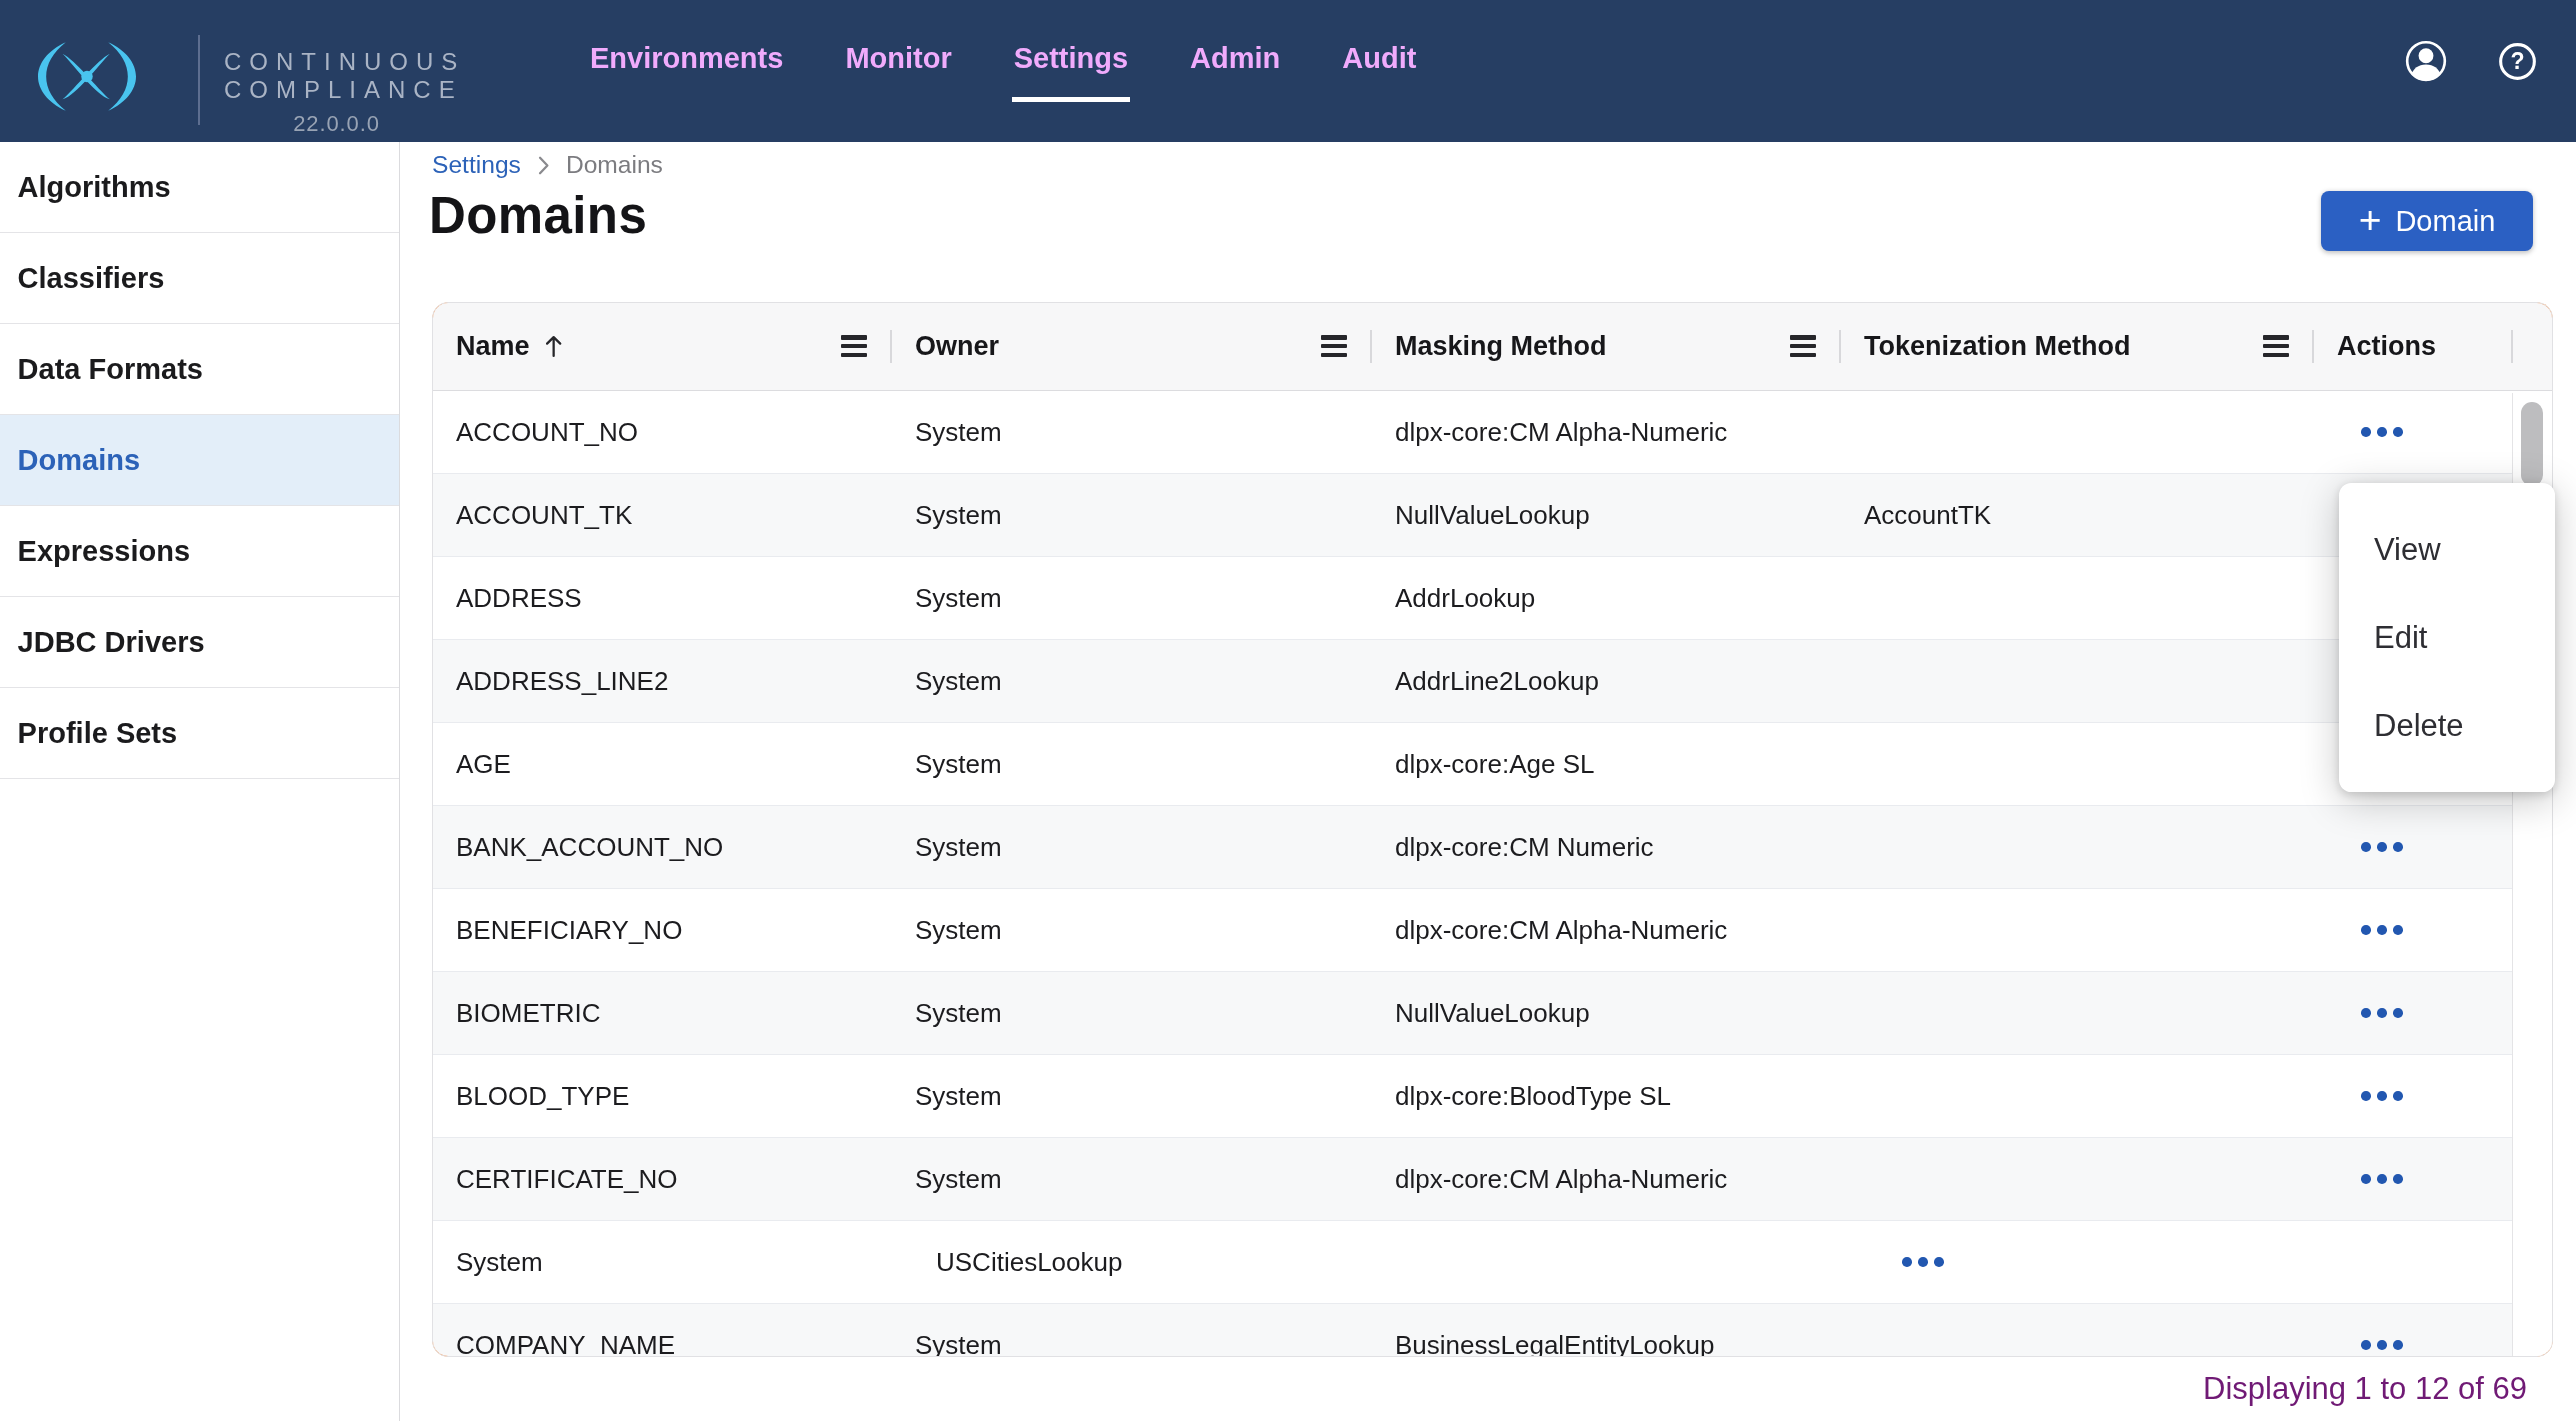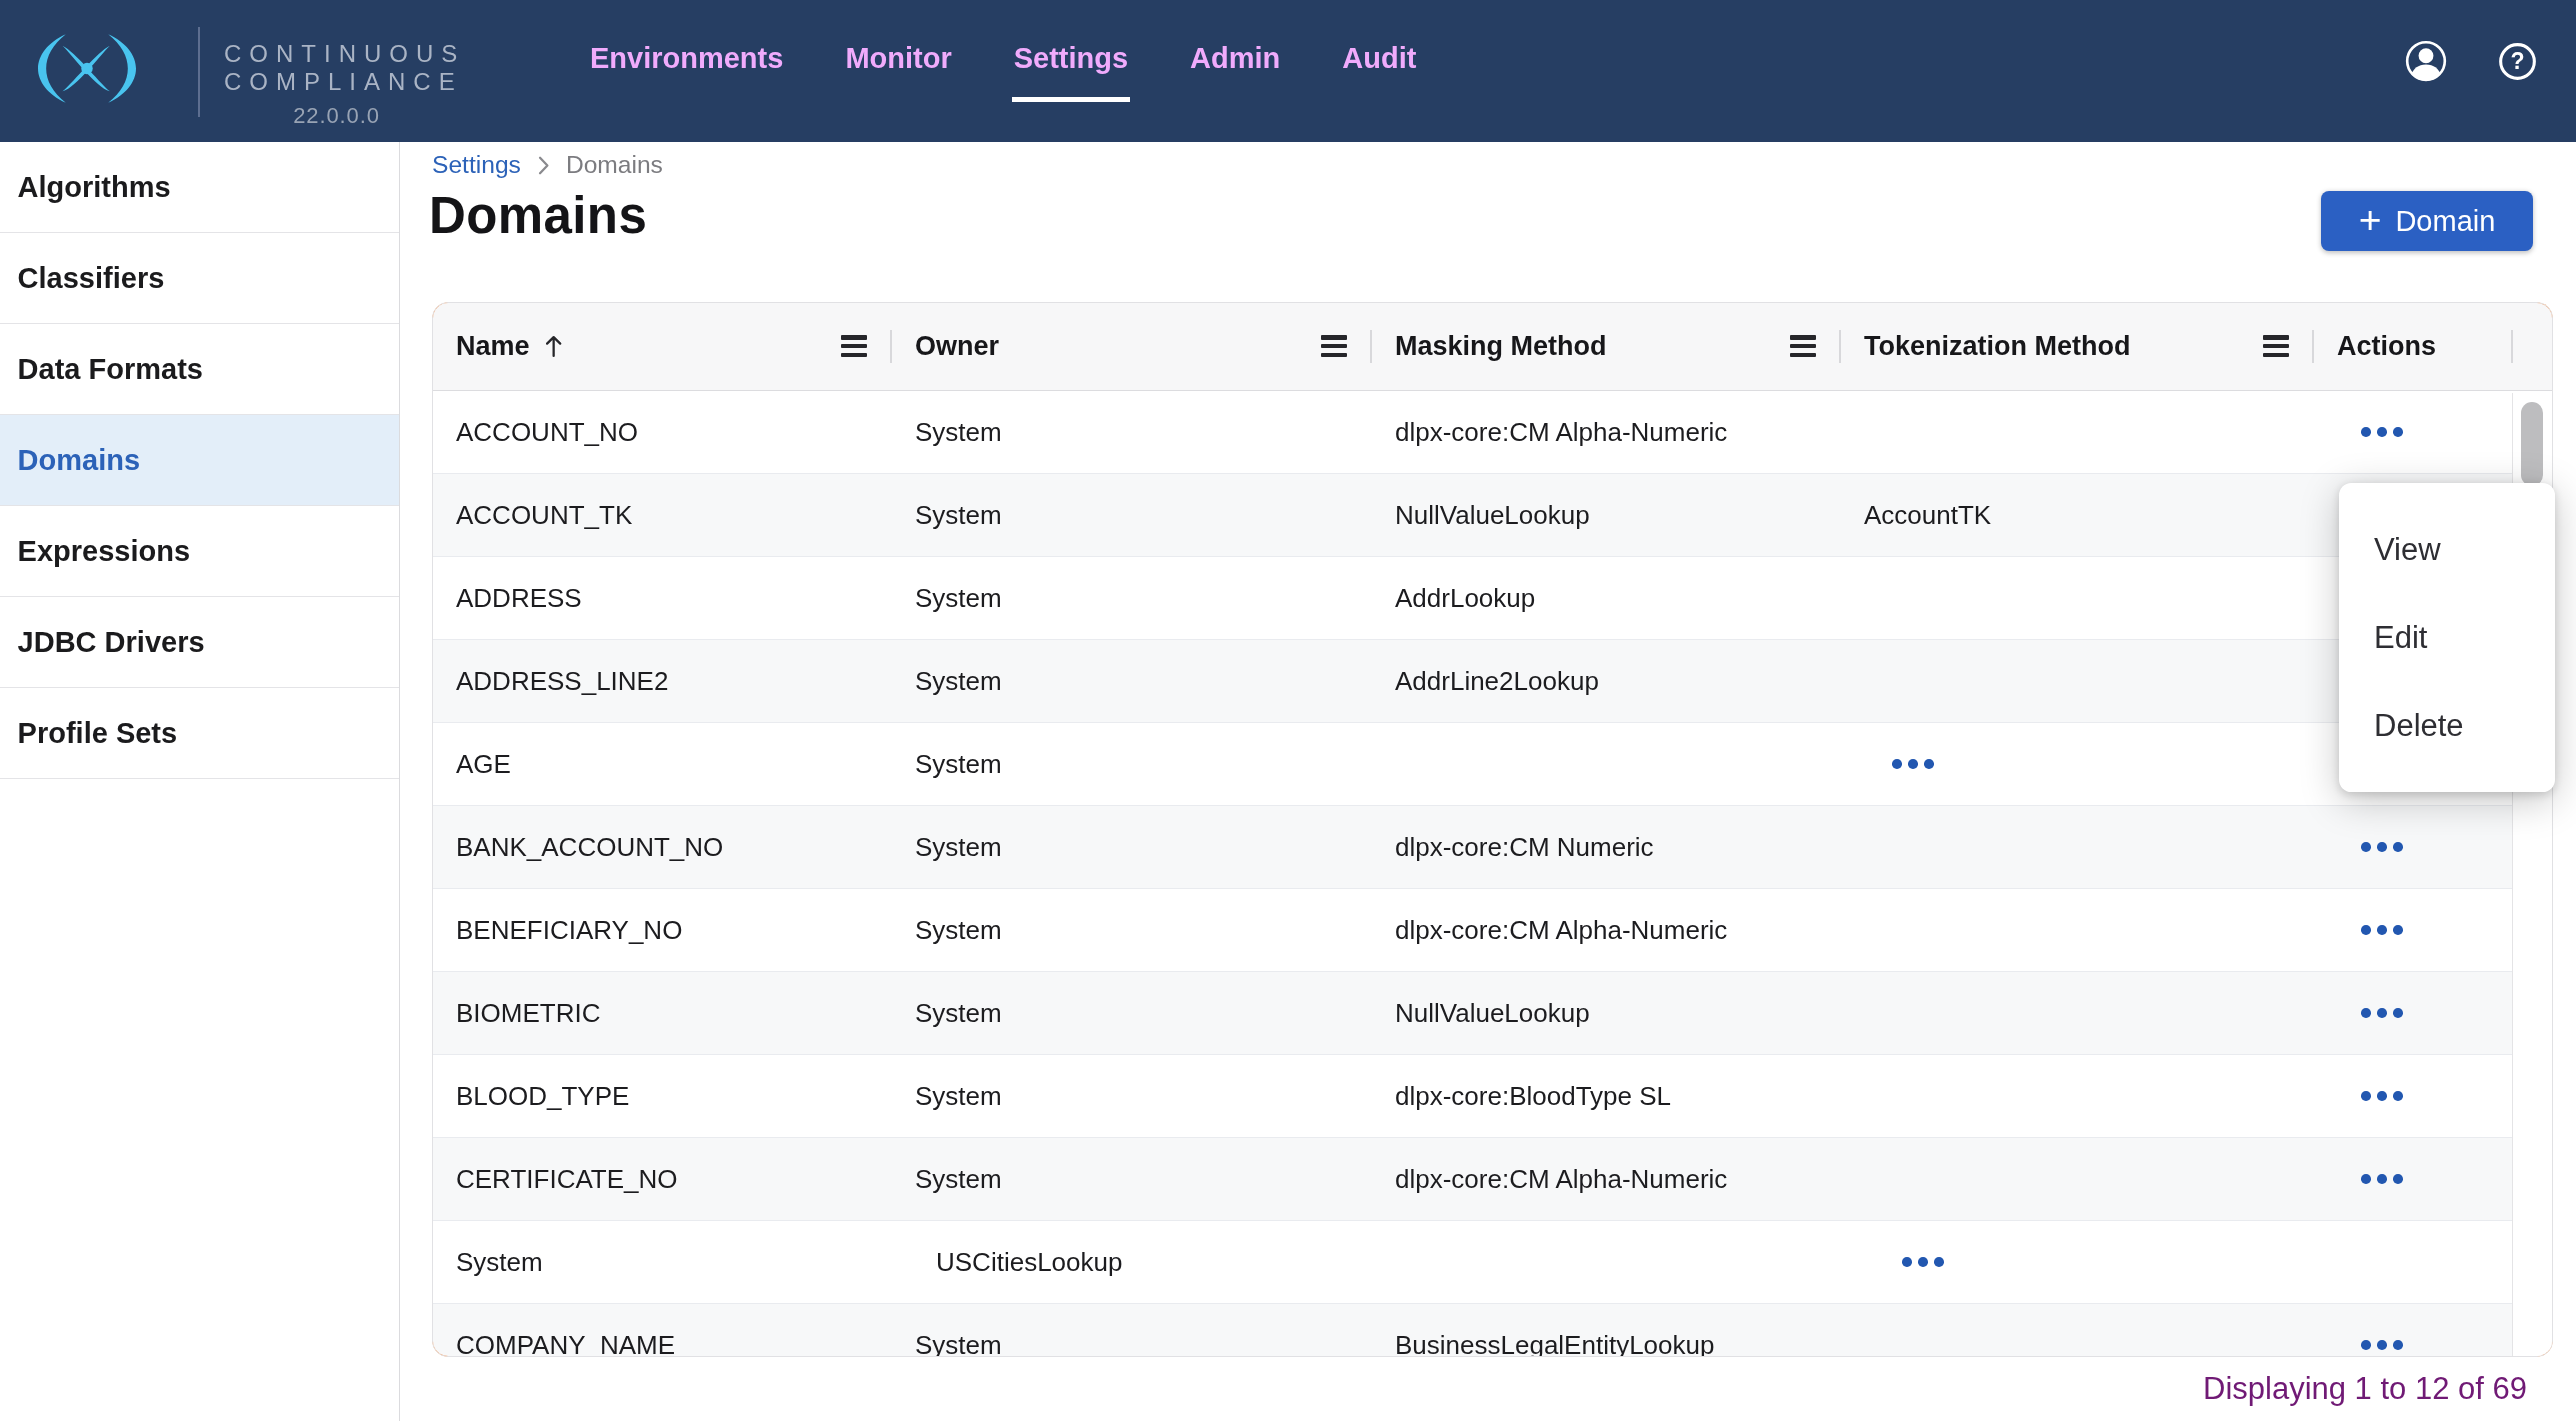--- a/index.html
+++ b/index.html
@@ -7,21 +7,21 @@
     --logo-cyan:#49c4ef; --dots:#2257b0;
   }
   *{box-sizing:border-box;}
   html,body{margin:0;padding:0;overflow:hidden;}
   body{
     width:2576px;height:1422px;position:relative;background:#fff;
     font-family:"Liberation Sans", sans-serif;color:#1c1c1f;
   }
   
   .topbar{position:absolute;left:0;top:0;width:2576px;height:142px;background:var(--navy);z-index:5;}
-  .brand{position:absolute;left:38px;top:8px;width:387px;height:166px;}
+  .brand{position:absolute;left:38px;top:16px;width:387px;height:166px;}
   .brand-mark{position:absolute;left:0;top:26px;}
   .brand-divider{position:absolute;left:160px;top:19.3px;width:1.8px;height:90px;background:#5d6e90;}
   .brand-text{position:absolute;left:186px;top:32px;width:228px;}
   .brand-line{color:#aab4c5;font-size:24px;letter-spacing:8px;line-height:28px;white-space:nowrap;}
   .brand-version{position:absolute;left:186px;top:95px;width:225px;text-align:center;color:#98a3b4;font-size:22px;letter-spacing:0.9px;}
   .nav{position:absolute;left:590px;top:0;height:142px;display:flex;gap:62px;}
   .nav-item{position:relative;height:142px;display:flex;align-items:center;padding-bottom:24.6px;
     color:#f0abfc;font-size:29px;font-weight:bold;cursor:pointer;white-space:nowrap;}
   .nav-item.active::after{content:"";position:absolute;left:-1.8px;right:-1.8px;top:97px;height:5.3px;background:#fff;}
   .top-icons{position:absolute;right:39px;top:0;height:142px;display:flex;align-items:center;gap:51px;padding-bottom:19.3px;}
@@ -245,20 +245,21 @@
           <span class="row-actions">
             <i></i>
             <i></i>
             <i></i>
           </span>
         </div>
       </div>
       <div class="tr">
         <div class="td" style="width: 459px;">AGE</div>
         <div class="td" style="width: 480px;">System</div>
+        <div class="td" style="width: 469px;">dlpx-core:Age SL</div>
         <div class="td" style="width: 473px;"></div>
         <div class="td" style="width: 199px; padding-left: 0px;">
           <span class="row-actions">
             <i></i>
             <i></i>
             <i></i>
           </span>
         </div>
       </div>
       <div class="tr even">

